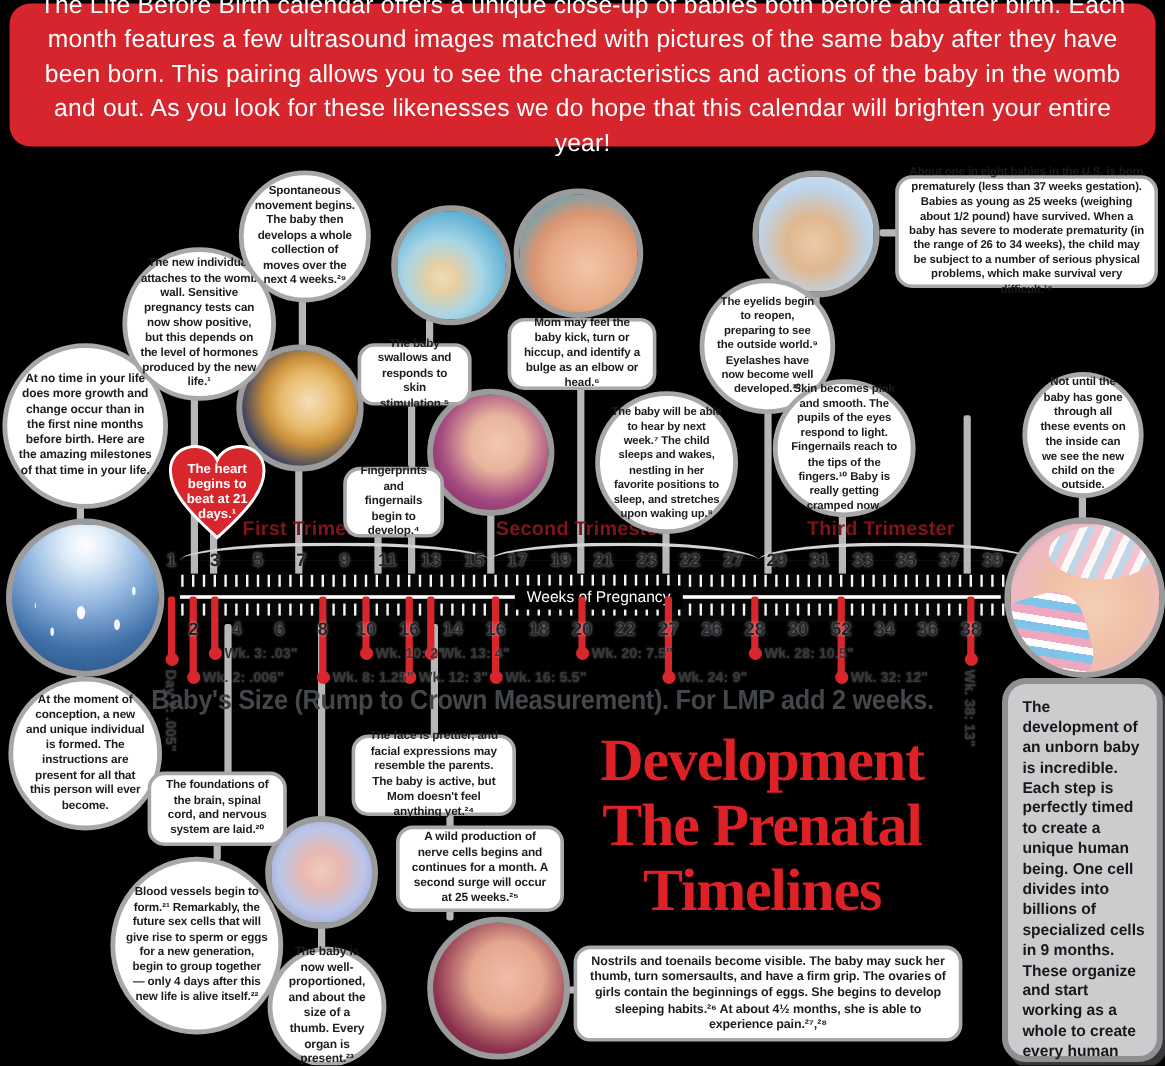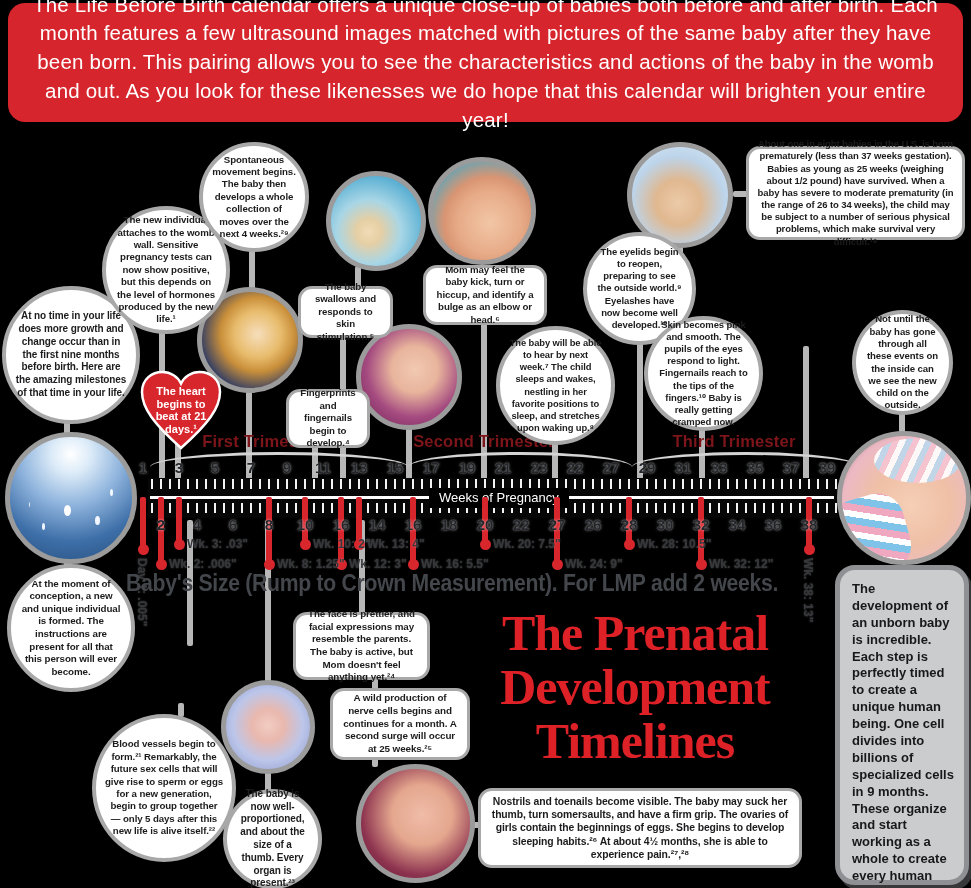--- a/index.html
+++ b/index.html
@@ -309,21 +309,21 @@
       <span class="wk-num" style="left: 329px;">16</span>
       <span class="wk-num" style="left: 365px;">14</span>
       <span class="wk-num" style="left: 401px;">16</span>
       <span class="wk-num" style="left: 437px;">18</span>
       <span class="wk-num" style="left: 473px;">20</span>
       <span class="wk-num" style="left: 509px;">22</span>
       <span class="wk-num" style="left: 545px;">27</span>
       <span class="wk-num" style="left: 581px;">26</span>
       <span class="wk-num" style="left: 617px;">28</span>
       <span class="wk-num" style="left: 653px;">30</span>
-      <span class="wk-num" style="left: 689px;">32</span>
+      <span class="wk-num" style="left: 689px;">52</span>
       <span class="wk-num" style="left: 725px;">34</span>
       <span class="wk-num" style="left: 761px;">36</span>
       <span class="wk-num" style="left: 797px;">38</span>
     </div>
   <div id="pins">
       <div class="pin" style="left: 140px; top: 497px; height: 52px;"></div>
       <div class="pin-dot" style="left: 137.5px; top: 544px;"></div>
       <div class="pin-label vert" style="left: 135px; top: 558px;">Day 1: .005"</div>
       <div class="pin" style="left: 158px; top: 497px; height: 67px;"></div>
       <div class="pin-dot" style="left: 155.5px; top: 559px;"></div>
@@ -358,22 +358,22 @@
       <div class="pin" style="left: 698px; top: 497px; height: 67px;"></div>
       <div class="pin-dot" style="left: 695.5px; top: 559px;"></div>
       <div class="pin-label" style="left: 709px; top: 557px;">Wk. 32: 12"</div>
       <div class="pin" style="left: 806px; top: 497px; height: 52px;"></div>
       <div class="pin-dot" style="left: 803.5px; top: 544px;"></div>
       <div class="pin-label vert" style="left: 801px; top: 558px;">Wk. 38: 13"</div>
     </div>
 
   <div class="size-heading">Baby's Size (Rump to Crown Measurement).  For LMP add 2 weeks.</div>
   <div class="main-title">
+    <div>Development</div>
     <div>The Prenatal</div>
-    <div>Development</div>
     <div>Timelines</div>
   </div>
 
   <div class="heart">
     <svg width="84" height="82" viewBox="0 0 84 82">
       <path d="M42 78 C15 54 3 38 3 22 C3 9 13 2 23.5 2 C31.5 2 39 6.8 42 13.5 C45 6.8 52.5 2 60.5 2 C71 2 81 9 81 22 C81 38 69 54 42 78 Z" fill="#d8262d" stroke="#ffffff" stroke-width="2.5"></path>
     </svg>
     <span>The heart begins to beat at 21 days.¹</span>
   </div>
 
@@ -416,22 +416,25 @@
     </div>
   <div class="co circle" style="left:644px;top:316px;width:119px;height:115px;font-size:9.5px;">
       <span>Skin  becomes pink and smooth. The pupils of the eyes respond to light. Fingernails reach to the tips of the fingers.¹⁰ Baby is really getting cramped now.</span>
     </div>
   <div class="co circle" style="left:852px;top:310px;width:101px;height:105px;font-size:9.6px;">
       <span>Not until the baby has gone through all these events on the inside can we see the new child on the outside.</span>
     </div>
   <div class="co circle" style="left:7px;top:564px;width:128px;height:128px;font-size:9.8px;">
       <span>At the moment of conception, a new and unique individual is formed. The instructions are present for all that this person will ever become.</span>
     </div>
+  <div class="co rbox" style="left:123px;top:643px;width:116px;height:62px;font-size:9.7px;">
+      <span>The foundations of the brain, spinal cord, and nervous system are laid.²⁰</span>
+    </div>
   <div class="co circle" style="left:92px;top:714px;width:144px;height:148px;font-size:9.7px;">
-      <span>Blood vessels begin to form.²¹ Remarkably, the future sex cells that will give rise to sperm or eggs for a new generation, begin to group together — only 5 days after this new life is alive itself.²²</span>
+      <span>Blood vessels begin to form.²¹ Remarkably, the future sex cells that will give rise to sperm or eggs for a new generation, begin to group together — only 4 days after this new life is alive itself.²²</span>
     </div>
   <div class="co circle" style="left:223px;top:789px;width:99px;height:100px;font-size:10px;">
       <span>The baby is now well-proportioned, and about the size of a thumb. Every organ is present.²³</span>
     </div>
   <div class="co rbox" style="left:293px;top:612px;width:137px;height:68px;font-size:9.8px;">
       <span>The face is prettier, and facial expressions may resemble the parents.  The baby is active, but Mom doesn't feel anything yet.²⁴</span>
     </div>
   <div class="co rbox" style="left:330px;top:688px;width:140px;height:72px;font-size:9.9px;">
       <span>A wild production of nerve cells begins and continues for a month. A second surge will occur at 25 weeks.²⁵</span>
     </div>

